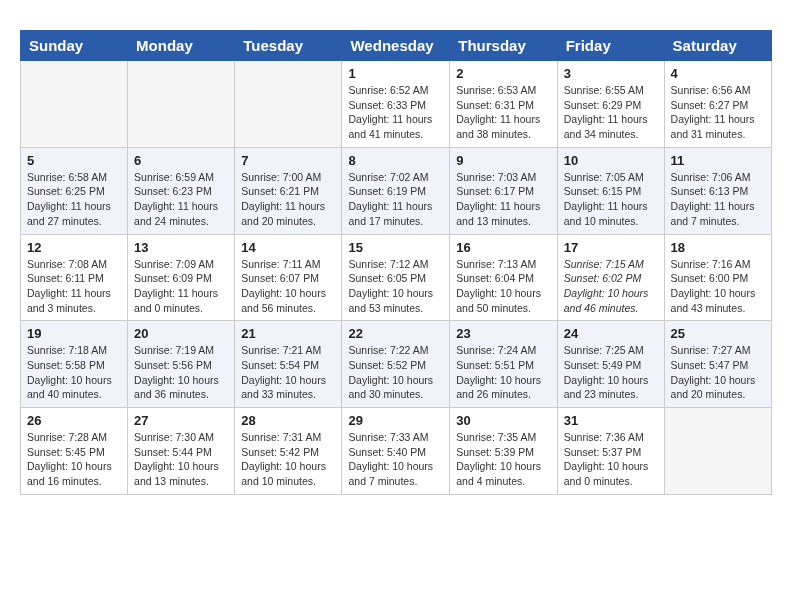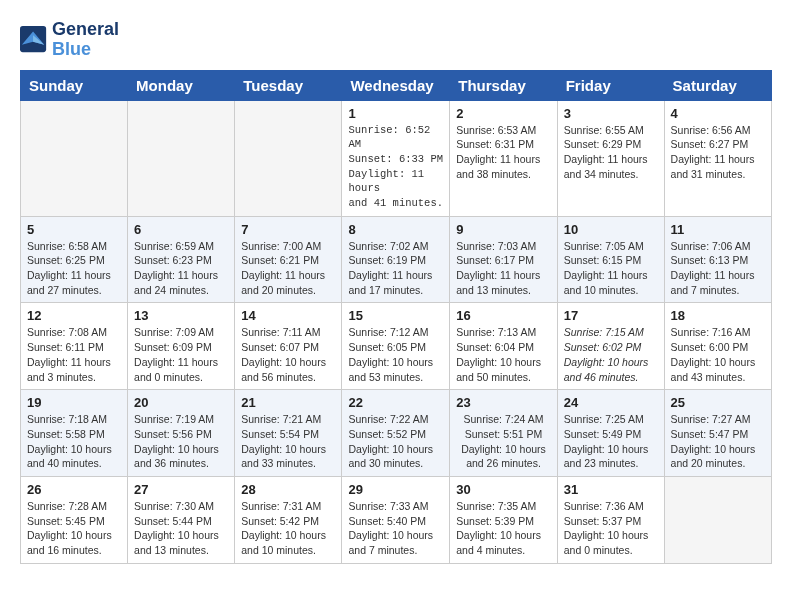--- a/index.html
+++ b/index.html
@@ -82,31 +82,20 @@
       line-height: 1.4;
     }
     .row-alt td {
       background: #f0f4fa;
     }
   </style>
 </head>
 <body>
 
 <div class="header">
-  <div class="logo">
-    <svg class="logo-icon" viewBox="0 0 30 30">
-      <rect x="0" y="0" width="28" height="28" rx="3" fill="#1a3a6b"></rect>
-      <polygon points="14,6 26,20 14,17 2,20" fill="#4a90d9"></polygon>
-      <polygon points="14,10 26,20 14,17" fill="#7ab8e8"></polygon>
-    </svg>
-    <div class="logo-text">
-      <div>General</div>
-      <div style="color:#4a90d9">Blue</div>
-    </div>
-  </div>
   <div class="title-block">
   </div>
 </div>
 
 <table class="calendar">
   <thead>
     <tr>
     <th>Sunday</th>
         <th>Monday</th>
         <th>Tuesday</th>
@@ -116,21 +105,21 @@
         <th>Saturday</th>
       </tr>
   </thead>
   <tbody id="calendar-body">
   <tr>
         <td class="empty"></td>
         <td class="empty"></td>
         <td class="empty"></td>
         <td>
           <div class="day-number">1</div>
-          <div class="day-info" style="white-space: pre-line; font-family: Liberation Mono, monospace;">Sunrise: 6:52 AM
+          <div class="day-info" style="white-space: pre-line;">Sunrise: 6:52 AM
 Sunset: 6:33 PM
 Daylight: 11 hours
 and 41 minutes.</div>
         </td>
         <td>
           <div class="day-number">2</div>
           <div class="day-info" style="white-space: pre-line;">Sunrise: 6:53 AM
 Sunset: 6:31 PM
 Daylight: 11 hours
 and 38 minutes.</div>
@@ -276,21 +265,21 @@
         </td>
         <td>
           <div class="day-number">22</div>
           <div class="day-info" style="white-space: pre-line;">Sunrise: 7:22 AM
 Sunset: 5:52 PM
 Daylight: 10 hours
 and 30 minutes.</div>
         </td>
         <td>
           <div class="day-number">23</div>
-          <div class="day-info" style="white-space: pre-line; text-align: center;">Sunrise: 7:24 AM
+          <div class="day-info" style="white-space: pre-line;">Sunrise: 7:24 AM
 Sunset: 5:51 PM
 Daylight: 10 hours
 and 26 minutes.</div>
         </td>
         <td>
           <div class="day-number">24</div>
           <div class="day-info" style="white-space: pre-line;">Sunrise: 7:25 AM
 Sunset: 5:49 PM
 Daylight: 10 hours
 and 23 minutes.</div>

